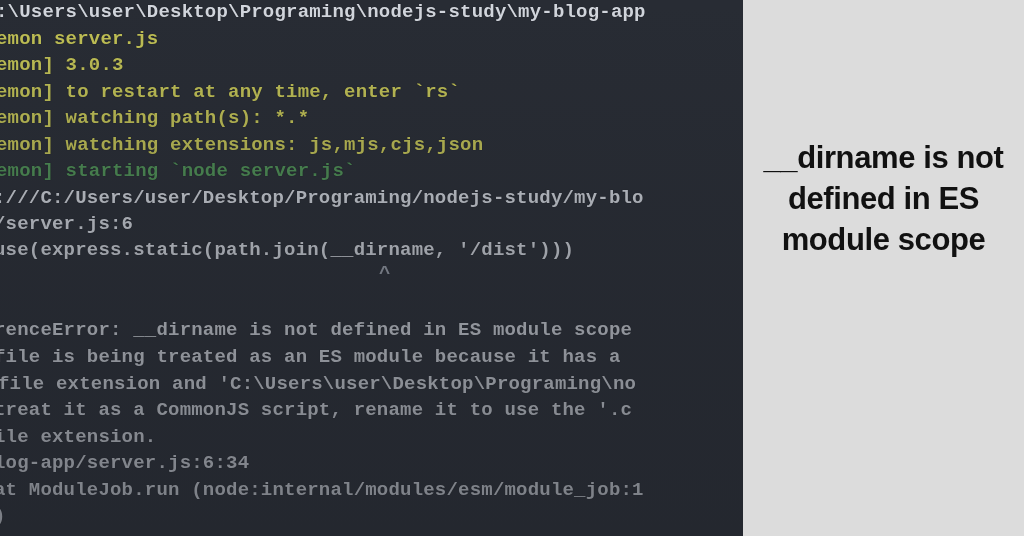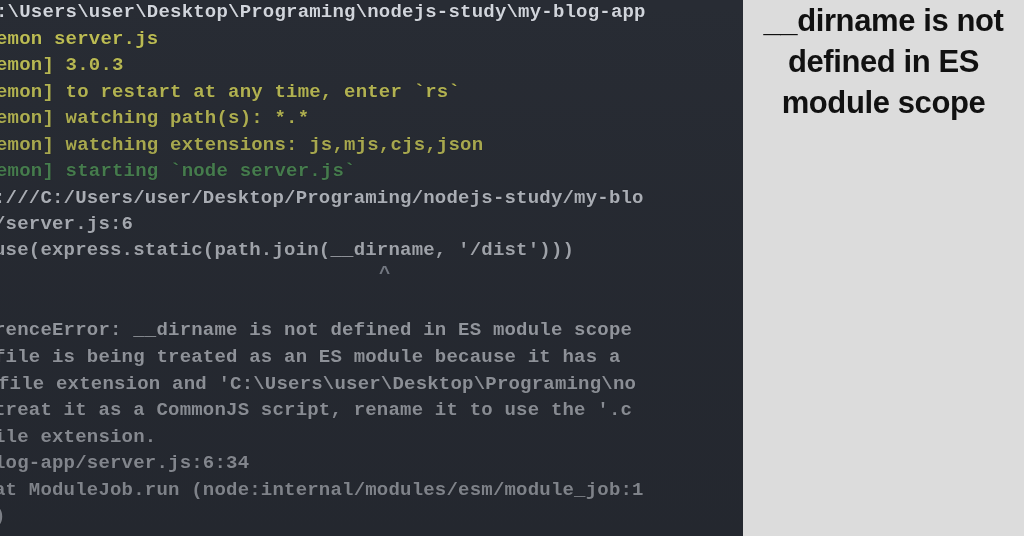--- a/index.html
+++ b/index.html
@@ -69,20 +69,21 @@
 
   
   .title-panel {
     position: absolute;
     left: 743px;
     top: 0;
     width: 281px;
     height: 396px;
     background: #dcdcdc;
     display: flex;
+    align-items: center;
     justify-content: center;
   }
   .title-text {
     width: 262px;
     text-align: center;
     font-family: "Liberation Sans", sans-serif;
     font-weight: 700;
     font-size: 31px;
     line-height: 41px;
     color: #111111;

